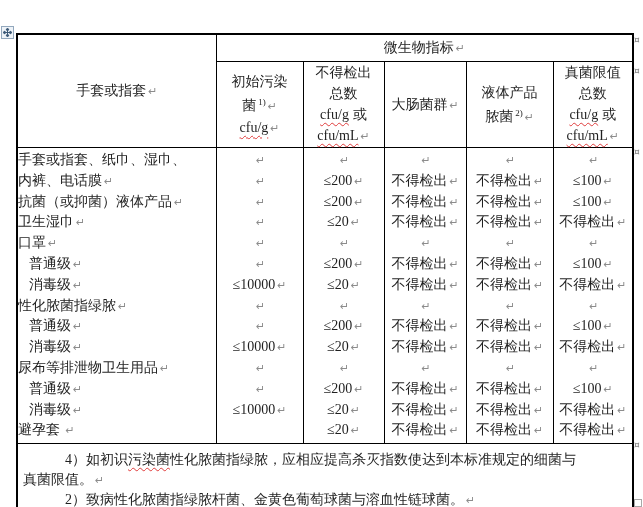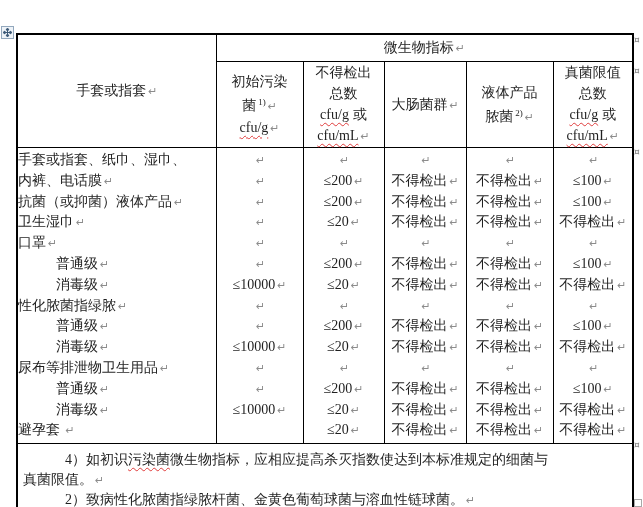--- a/index.html
+++ b/index.html
@@ -16,21 +16,21 @@
                border:1px solid #93a8bd;background:#eef3f8;display:flex;align-items:center;justify-content:center;}
   table.main{position:absolute;left:16px;top:33px;width:616px;border-collapse:collapse;
              table-layout:fixed;border:2px solid var(--border);}
   th,td{border:1px solid var(--border);padding:0;font-weight:normal;font-size:14px;color:var(--text);}
   .r1 th{height:26px;text-align:center;vertical-align:middle;}
   .r2 th{height:84px;text-align:center;vertical-align:middle;}
   .hl{line-height:21px;text-align:center;white-space:nowrap;}
   .r3 td{height:293px;vertical-align:top;padding-top:2px;}
   .bline{height:20.8px;line-height:20.8px;white-space:nowrap;}
   .bline.left{text-align:left;}
-  .bline.left.ind{padding-left:38px;}
+  .bline.left.ind{padding-left:11px;}
   .bline.center{text-align:center;}
   .r4 td{height:62px;vertical-align:top;padding:6px 4px 0 5px;}
   .fl{line-height:19.5px;}
   .fl-indent{text-indent:42px;}
   .pil{font-family:"DejaVu Sans",sans-serif;font-size:11px;color:var(--mark);margin-left:2px;}
   sup{font-size:9px;vertical-align:5px;margin-left:2px;}
   .gap{margin-left:4px;}
   .sq-red{text-decoration:underline;text-decoration-style:wavy;text-decoration-color:var(--sqred);
           text-decoration-thickness:1px;text-underline-offset:3px;}
   .sq-green{text-decoration:underline;text-decoration-style:wavy;text-decoration-color:var(--sqgreen);
@@ -196,21 +196,21 @@
             <div class="bline center"><span>不得检出</span><span class="pil">↵</span></div>
             <div class="bline center"><span class="pil">↵</span></div>
             <div class="bline center"><span>≤100</span><span class="pil">↵</span></div>
             <div class="bline center"><span>不得检出</span><span class="pil">↵</span></div>
             <div class="bline center"><span>不得检出</span><span class="pil">↵</span></div>
           </td>
     </tr>
     <tr class="r4">
       <td colspan="6">
         <div class="fl fl-indent">
-          <span>4）如初识</span><span class="sq-red">污染菌</span><span>微生物指标，应相应提高杀灭指数使达到本标准规定的细菌与</span>
+          <span>4）如初识</span><span class="sq-red">污染菌</span><span>性化脓菌指绿脓，应相应提高杀灭指数使达到本标准规定的细菌与</span>
         </div>
         <div class="fl">
           <span>真菌限值。</span><span class="pil">↵</span>
         </div>
         <div class="fl fl-indent">
           <span>2）致病</span><span class="sq-green">性化脓菌指绿脓</span><span>杆菌、金黄色</span><span class="sq-green">葡萄球菌与溶血性链球菌</span><span>。</span><span class="pil">↵</span>
         </div>
       </td>
     </tr>
   </tbody>

